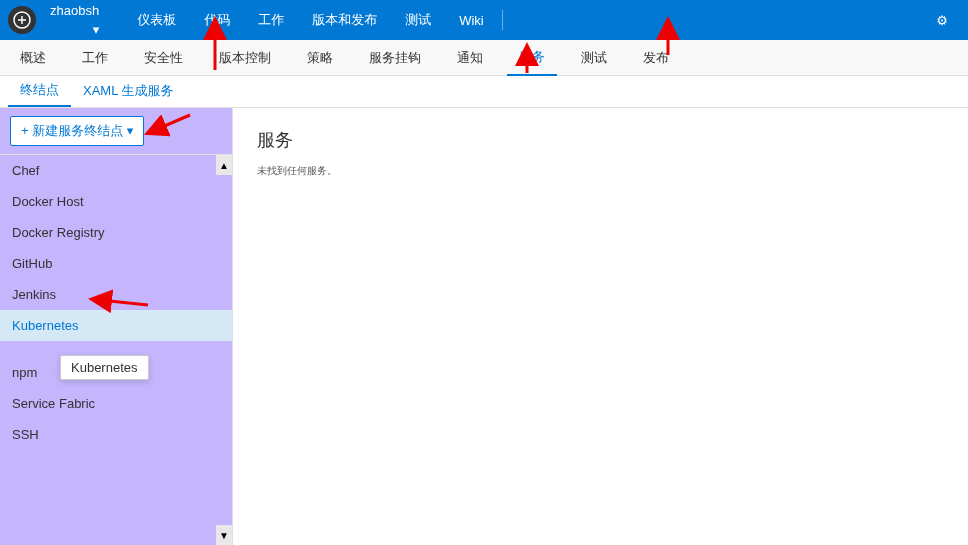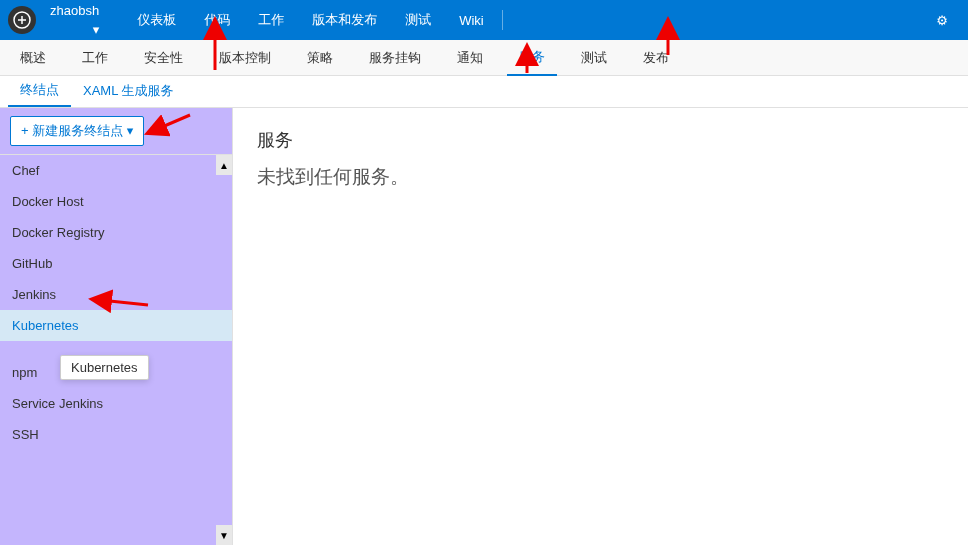--- a/index.html
+++ b/index.html
@@ -171,21 +171,21 @@
       background: #fff;
     }
     .content-title {
       font-size: 18px;
       font-weight: 400;
       color: #333;
       margin-bottom: 12px;
     }
     .content-empty {
       color: #555;
-      font-size: 19px;
+      font-size: 10px;
     }
 
     
     .sidebar-list::-webkit-scrollbar { width: 16px; }
     .sidebar-list::-webkit-scrollbar-track { background: #f0f0f0; }
     .sidebar-list::-webkit-scrollbar-thumb { background: #ccc; }
 
     
     .arrow-overlay {
       position: fixed;
@@ -258,21 +258,21 @@
       <div class="sidebar-item">Docker Registry</div>
       <div class="sidebar-item">GitHub</div>
       <div class="sidebar-item">Jenkins</div>
       <div class="sidebar-item selected">Kubernetes</div>
       <div class="sidebar-item" style="position:relative;margin-top:16px;">
         <span>npm</span>
         <div class="tooltip" style="top:-2px;">
           <span>Kubernetes</span>
         </div>
       </div>
-      <div class="sidebar-item">Service Jenkins</div>
+      <div class="sidebar-item">Service Fabric</div>
       <div class="sidebar-item">SSH</div>
 
       <div style="position:absolute; bottom:0; right:0; width:16px; display:flex; align-items:center; justify-content:center; height:20px; background:#e8e8e8; cursor:pointer; font-size:10px; z-index:10;">▼</div>
     </div>
   </div>
 
   <div class="content">
     <div class="content-title">服务</div>
     <div class="content-empty">未找到任何服务。</div>
   </div>

